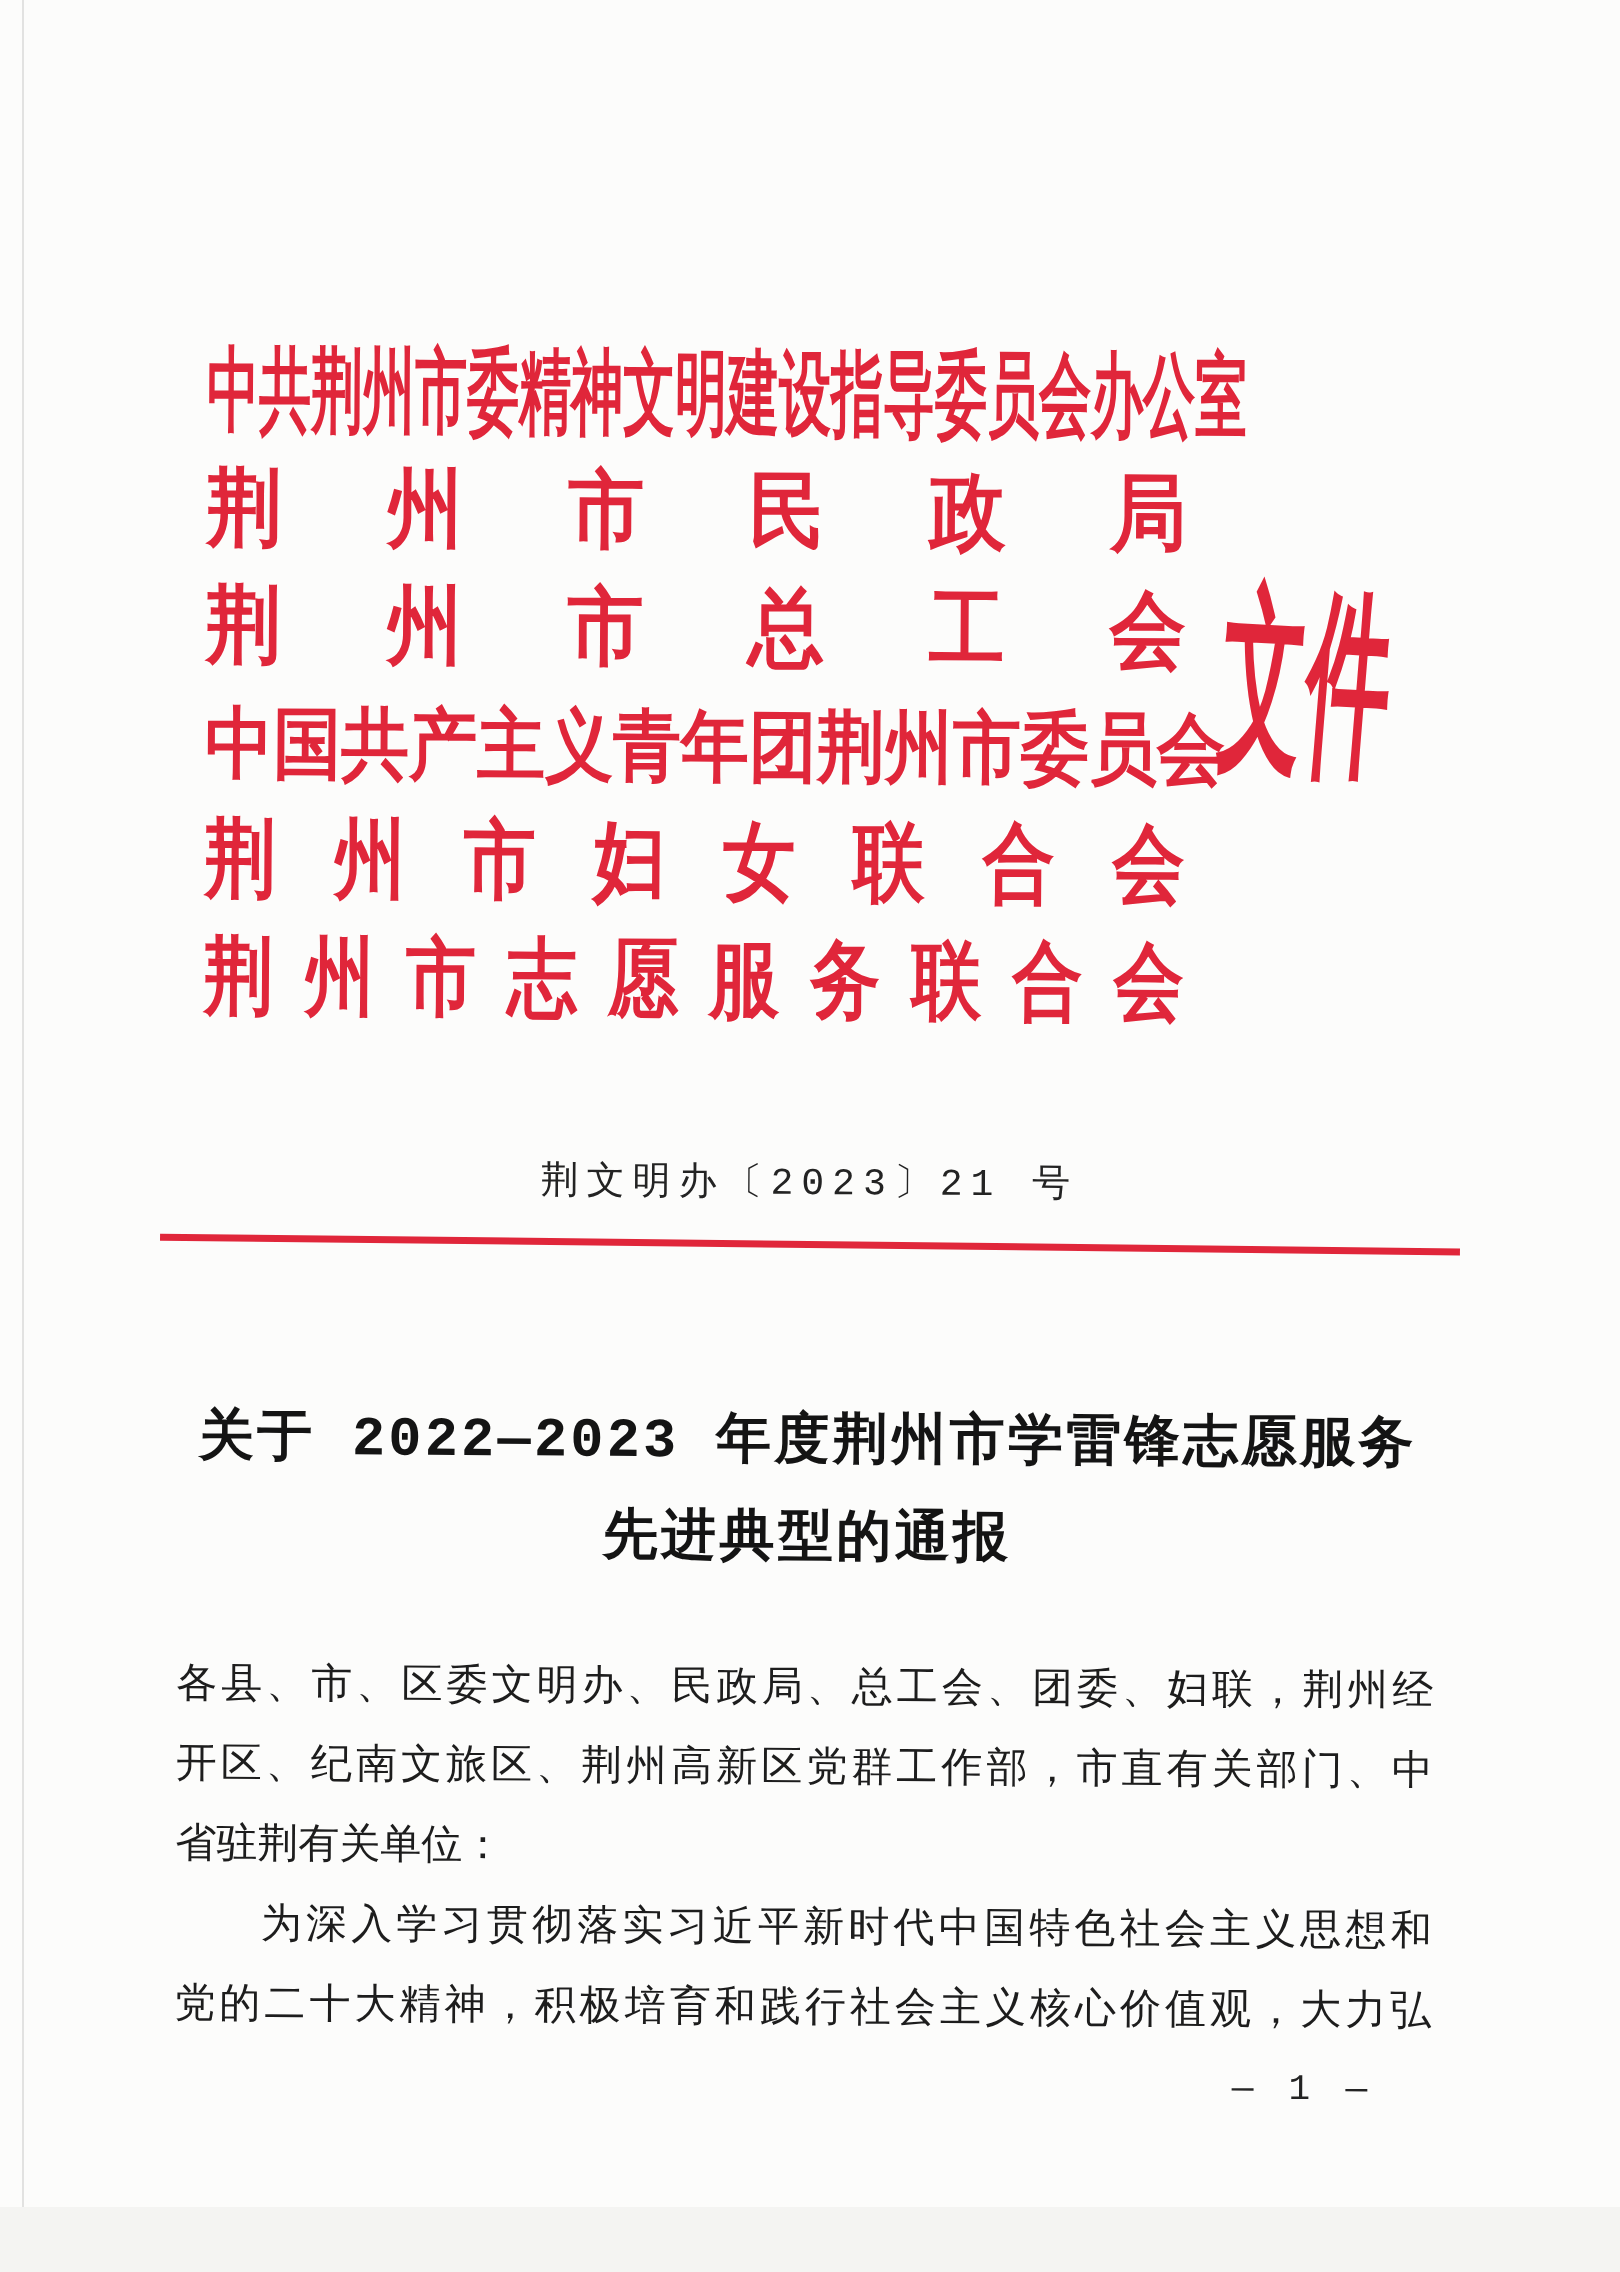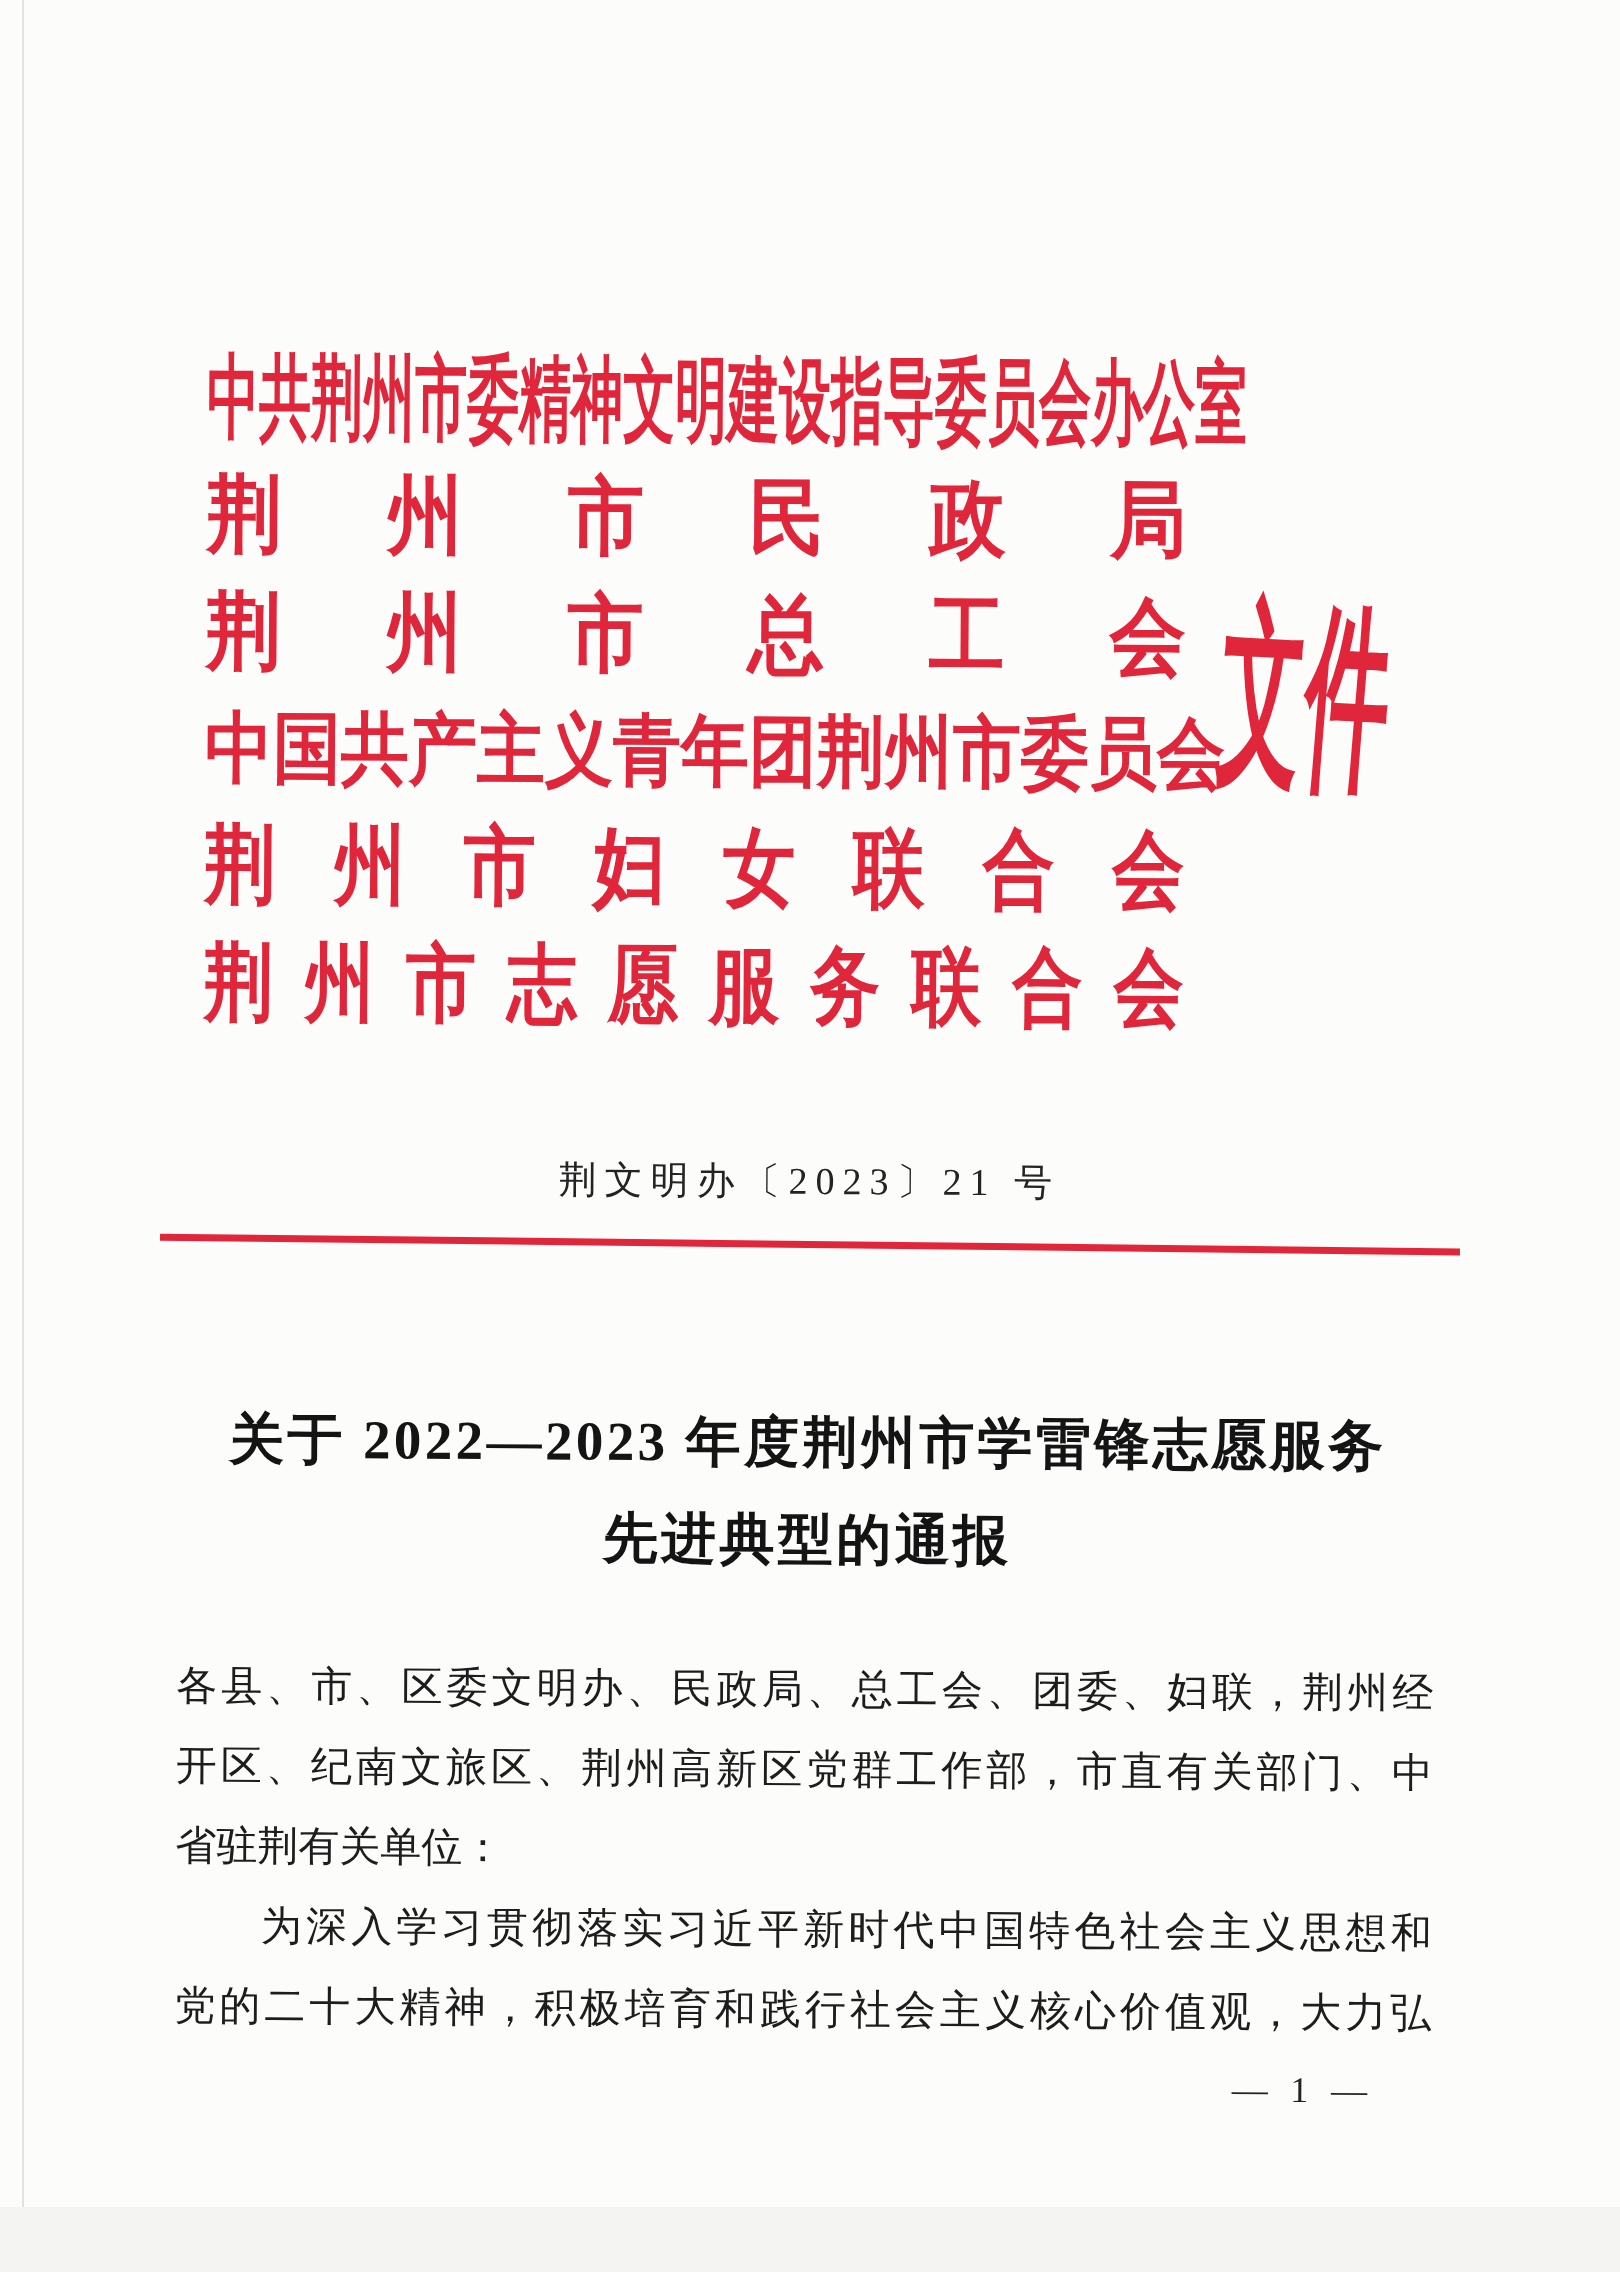--- a/index.html
+++ b/index.html
@@ -6,21 +6,21 @@
     margin: 0;
     padding: 0;
     background: #f4f4f2;
   }
   .page {
     position: relative;
     width: 1620px;
     height: 2207px;
     background: #fcfcfb;
     overflow: hidden;
-    font-family: Liberation Serif, serif;
+    font-family: Liberation Mono, monospace;
   }
   .scan-edge {
     position: absolute;
     left: 21.6px;
     top: 0;
     width: 2px;
     height: 100%;
     background: #cccccc;
     opacity: 0.55;
   }

